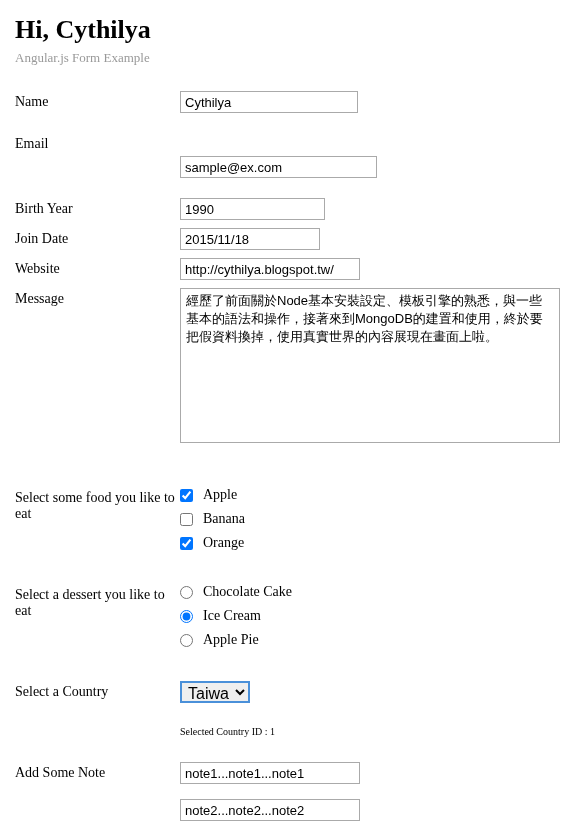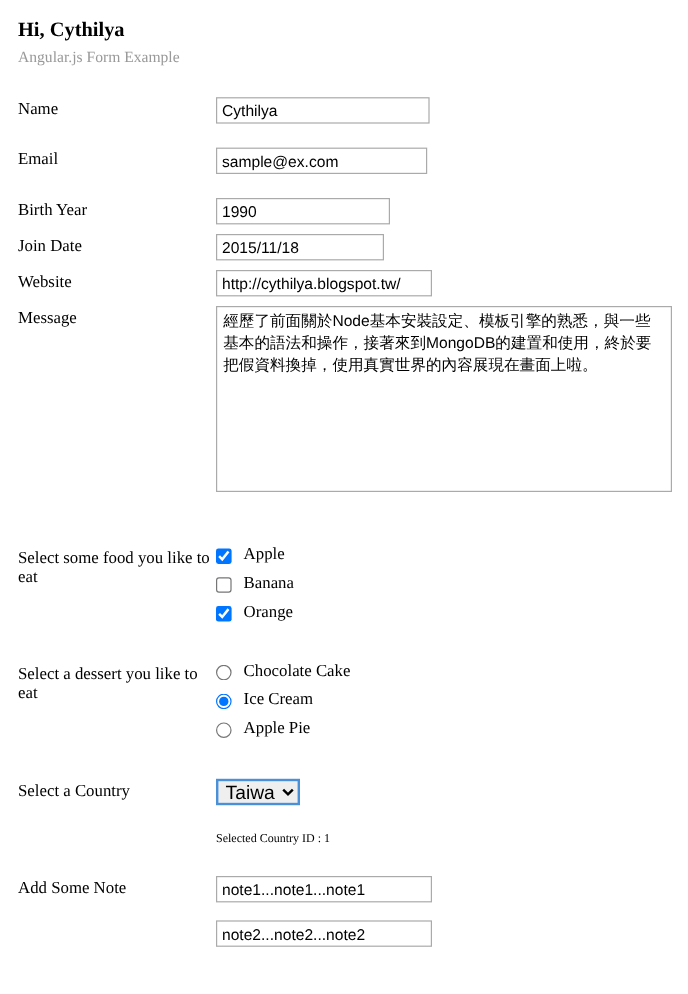--- a/index.html
+++ b/index.html
@@ -9,21 +9,21 @@
     }
     body {
       font-family: "Times New Roman", serif;
       font-size: 14px;
       color: #000;
       padding: 15px;
       width: 573px;
       background: #fff;
     }
     h1 {
-      font-size: 17px;
+      font-size: 26px;
       font-weight: bold;
       margin-bottom: 5px;
     }
     .subtitle {
       color: #999;
       font-size: 13px;
       margin-bottom: 25px;
     }
     .form-row {
       display: flex;
@@ -42,21 +42,21 @@
       flex: 1;
     }
     input[type="text"], input[type="date"] {
       border: 1px solid #aaa;
       padding: 7px 4px;
       font-family: Arial, sans-serif;
       font-size: 13px;
       height: 22px;
     }
     .input-name { width: 178px; }
-    .input-email { width: 176px; }
+    .input-email { width: 197px; margin-top: 23px; }
     .input-year { width: 145px; }
     .input-date { width: 140px; font-family: Arial, sans-serif; }
     .input-website { width: 180px; }
     .input-note { width: 180px; }
     textarea {
       width: 380px;
       height: 155px;
       border: 1px solid #aaa;
       padding: 3px 5px;
       font-family: Arial, sans-serif;

